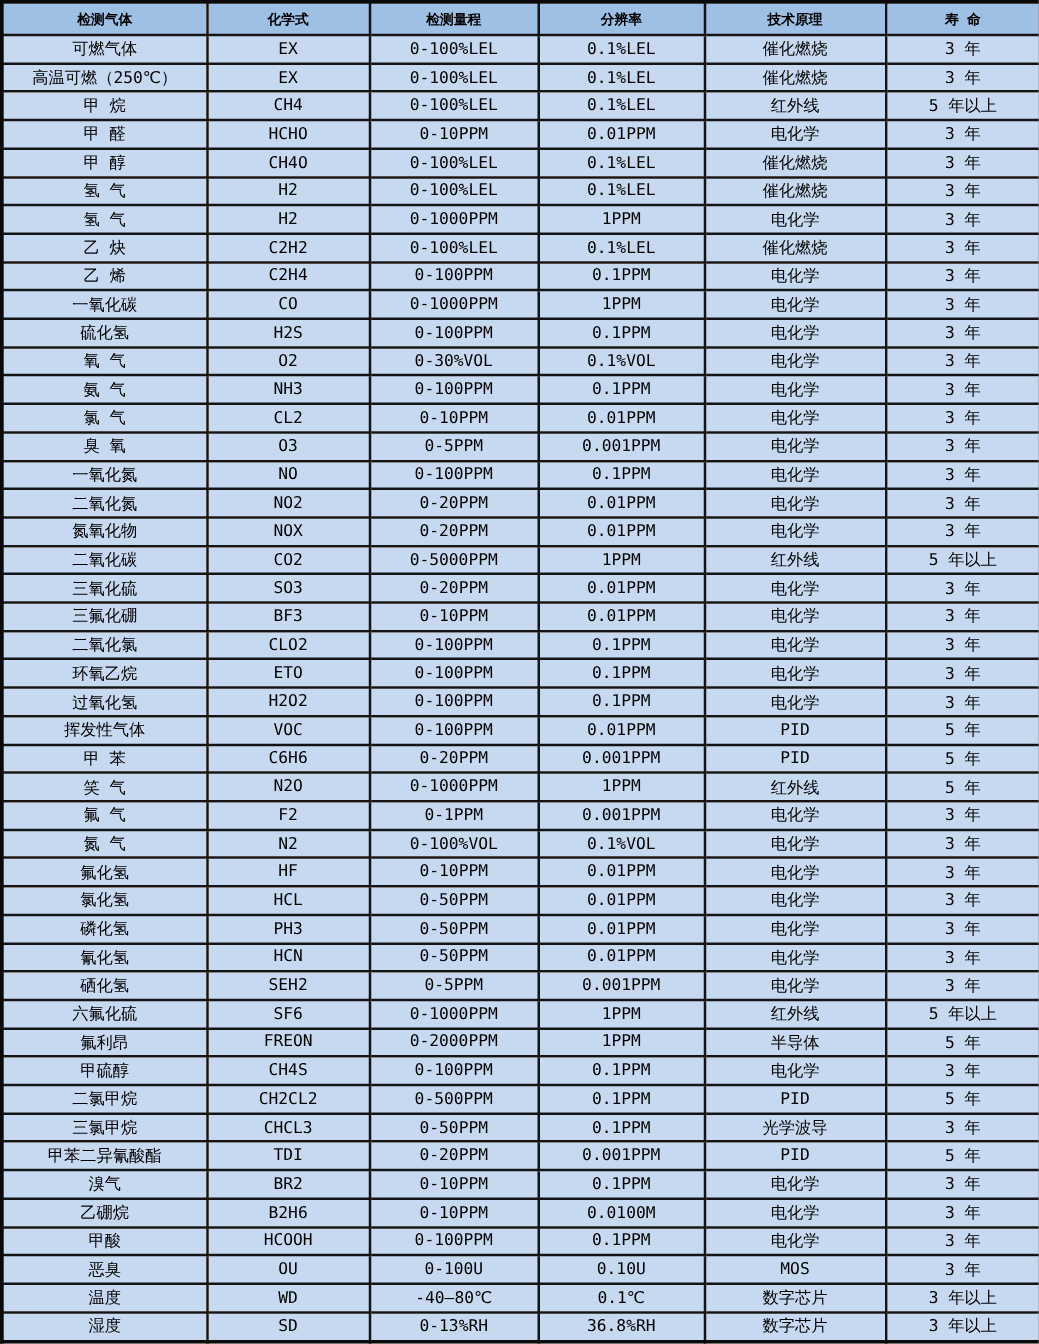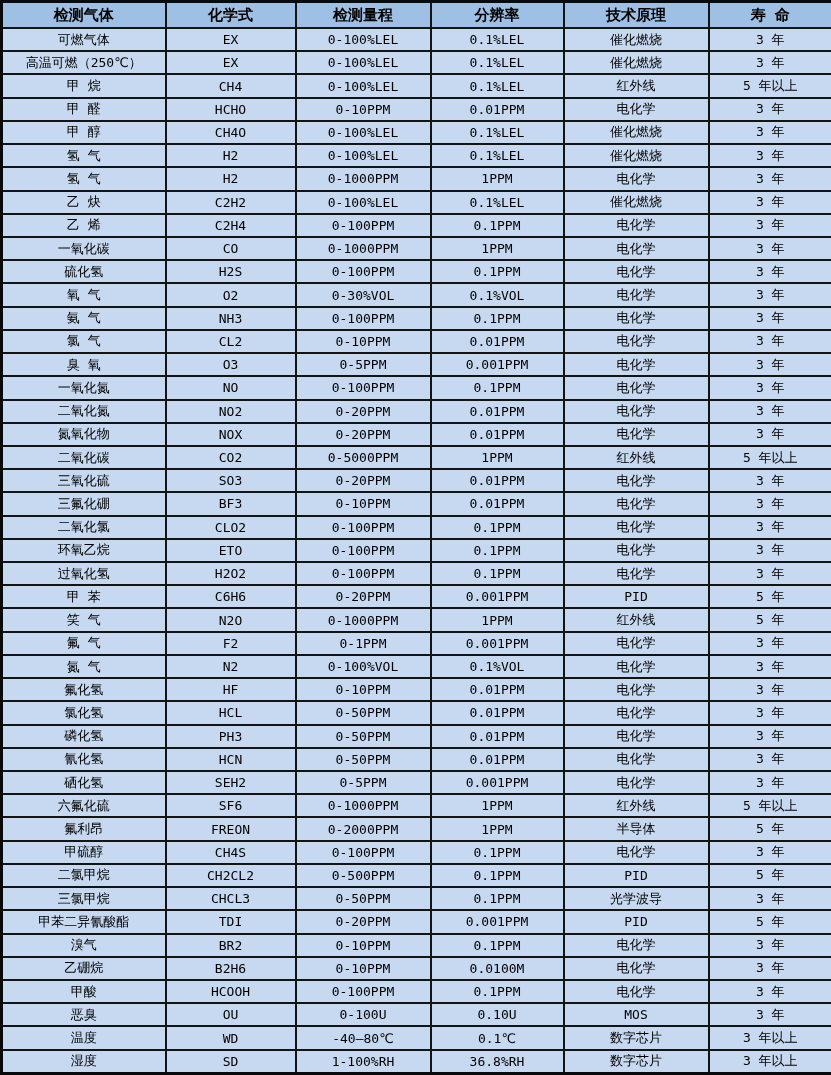--- a/index.html
+++ b/index.html
@@ -19,21 +19,21 @@
     border: 2px solid #141414;
     padding: 0 2px;
     text-align: center;
     vertical-align: middle;
     white-space: nowrap;
     overflow: hidden;
     color: #000000;
   }
   .gas-table thead th {
     background: #9ec0e4;
-    font-size: 15px;
+    font-size: 11px;
     font-weight: bold;
     height: 24px;
   }
   .gas-table tbody td {
     background: #c7d9f0;
     font-size: 13px;
     font-weight: normal;
   }
 </style>
 </head>
@@ -245,20 +245,28 @@
       </tr>
       <tr>
         <td>过氧化氢</td>
         <td>H2O2</td>
         <td>0-100PPM</td>
         <td>0.1PPM</td>
         <td>电化学</td>
         <td>3 年</td>
       </tr>
       <tr>
+        <td>挥发性气体</td>
+        <td>VOC</td>
+        <td>0-100PPM</td>
+        <td>0.01PPM</td>
+        <td>PID</td>
+        <td>5 年</td>
+      </tr>
+      <tr>
         <td>甲 苯</td>
         <td>C6H6</td>
         <td>0-20PPM</td>
         <td>0.001PPM</td>
         <td>PID</td>
         <td>5 年</td>
       </tr>
       <tr>
         <td>笑 气</td>
         <td>N2O</td>
@@ -407,19 +415,19 @@
         <td>温度</td>
         <td>WD</td>
         <td>-40—80℃</td>
         <td>0.1℃</td>
         <td>数字芯片</td>
         <td>3 年以上</td>
       </tr>
       <tr>
         <td>湿度</td>
         <td>SD</td>
-        <td>1-100%RH</td>
+        <td>0-13%RH</td>
         <td>36.8%RH</td>
         <td>数字芯片</td>
         <td>3 年以上</td>
       </tr>
     </tbody>
 </table>
 
 </body></html>

